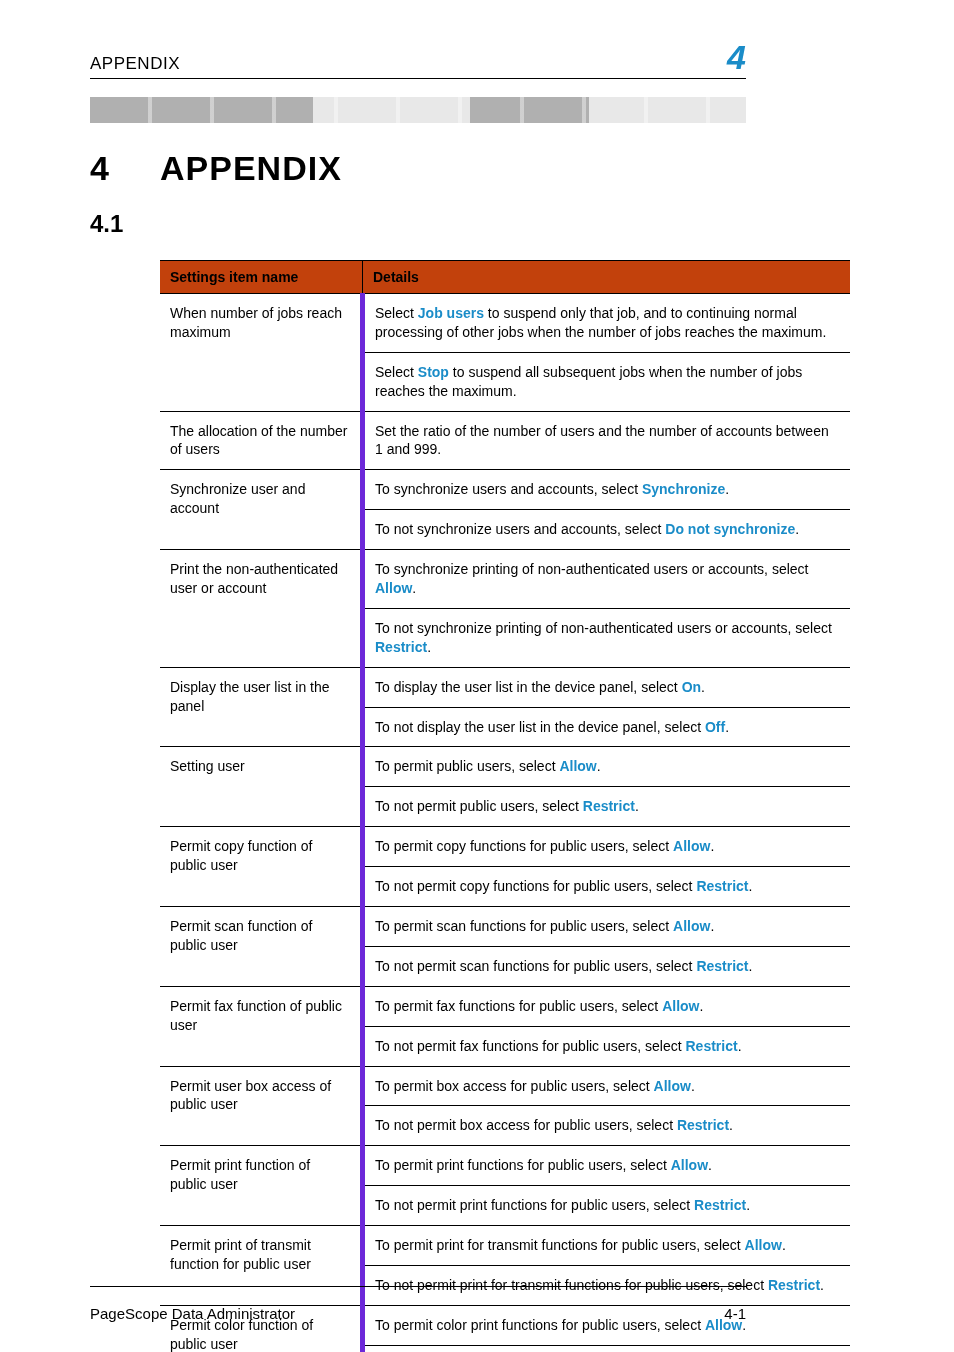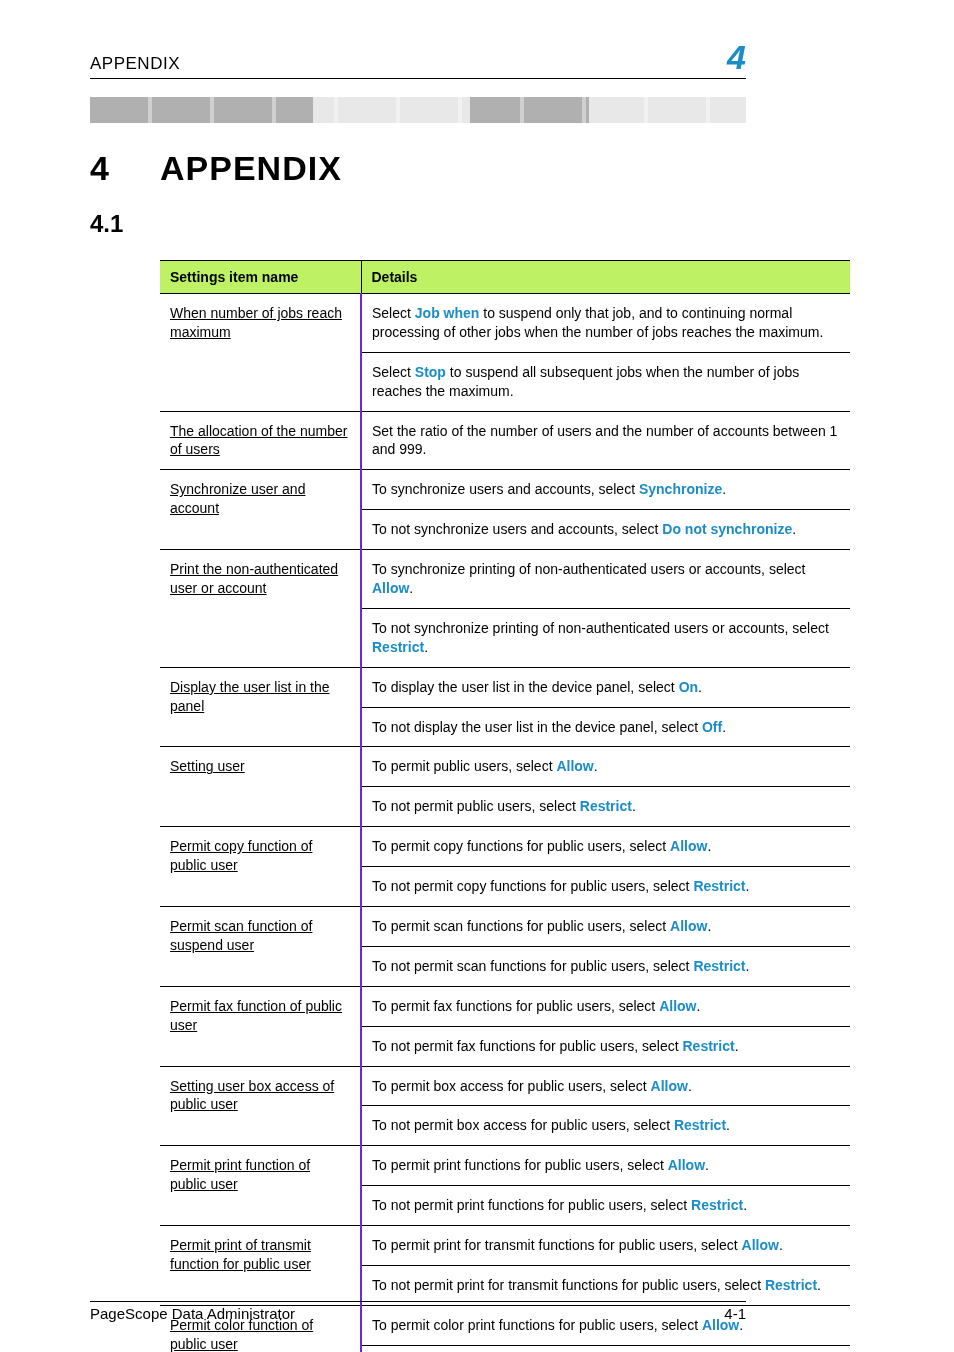--- a/index.html
+++ b/index.html
@@ -79,53 +79,52 @@
     font-size: 24px;
     font-weight: bold;
   }
   table.settings {
     border-collapse: collapse;
     width: 690px;
     margin-left: 70px;
     font-size: 14px;
   }
   table.settings th {
-    background: #bef264;
+    background: #c2410c;
     text-align: left;
     font-weight: bold;
     padding: 8px 10px;
     border-top: 1.5px solid #000;
     border-bottom: 1px solid #000;
     border-right: 1px solid #000;
   }
   table.settings th.details {
     border-right: none;
   }
   table.settings td {
     padding: 10px 10px;
     vertical-align: top;
     border-bottom: 1px solid #000;
     line-height: 1.35;
   }
   table.settings td.name {
     width: 180px;
-    border-right: 2px solid #6d28d9;
-    text-decoration: underline;
+    border-right: 5px solid #6d28d9;
   }
   .kw {
     color: #1a8cc8;
     font-weight: bold;
   }
   .footer {
     position: absolute;
     bottom: 30px;
     left: 90px;
     right: 60px;
     border-top: 1px solid #000;
-    padding-top: 3px;
+    padding-top: 18px;
     display: flex;
     justify-content: space-between;
     font-size: 15px;
   }
 </style>
 </head>
 <body>
 
 <div class="page">
 
@@ -148,21 +147,21 @@
   <table class="settings">
     <thead>
       <tr>
         <th>Settings item name</th>
         <th class="details">Details</th>
       </tr>
     </thead>
     <tbody id="table-body">
         <tr>
           <td class="name" rowspan="2">When number of jobs reach maximum</td>
-          <td>Select <span class="kw">Job when</span> to suspend only that job, and to continuing normal processing of other jobs when the number of jobs reaches the maximum.</td>
+          <td>Select <span class="kw">Job users</span> to suspend only that job, and to continuing normal processing of other jobs when the number of jobs reaches the maximum.</td>
         </tr>
         <tr>
           <td>Select <span class="kw">Stop</span> to suspend all subsequent jobs when the number of jobs reaches the maximum.</td>
         </tr>
         <tr>
           <td class="name" rowspan="1">The allocation of the number of users</td>
           <td>Set the ratio of the number of users and the number of accounts between 1 and 999.</td>
         </tr>
         <tr>
           <td class="name" rowspan="2">Synchronize user and account</td>
@@ -193,35 +192,35 @@
           <td>To not permit public users, select <span class="kw">Restrict</span>.</td>
         </tr>
         <tr>
           <td class="name" rowspan="2">Permit copy function of public user</td>
           <td>To permit copy functions for public users, select <span class="kw">Allow</span>.</td>
         </tr>
         <tr>
           <td>To not permit copy functions for public users, select <span class="kw">Restrict</span>.</td>
         </tr>
         <tr>
-          <td class="name" rowspan="2">Permit scan function of suspend user</td>
+          <td class="name" rowspan="2">Permit scan function of public user</td>
           <td>To permit scan functions for public users, select <span class="kw">Allow</span>.</td>
         </tr>
         <tr>
           <td>To not permit scan functions for public users, select <span class="kw">Restrict</span>.</td>
         </tr>
         <tr>
           <td class="name" rowspan="2">Permit fax function of public user</td>
           <td>To permit fax functions for public users, select <span class="kw">Allow</span>.</td>
         </tr>
         <tr>
           <td>To not permit fax functions for public users, select <span class="kw">Restrict</span>.</td>
         </tr>
         <tr>
-          <td class="name" rowspan="2">Setting user box access of public user</td>
+          <td class="name" rowspan="2">Permit user box access of public user</td>
           <td>To permit box access for public users, select <span class="kw">Allow</span>.</td>
         </tr>
         <tr>
           <td>To not permit box access for public users, select <span class="kw">Restrict</span>.</td>
         </tr>
         <tr>
           <td class="name" rowspan="2">Permit print function of public user</td>
           <td>To permit print functions for public users, select <span class="kw">Allow</span>.</td>
         </tr>
         <tr>

